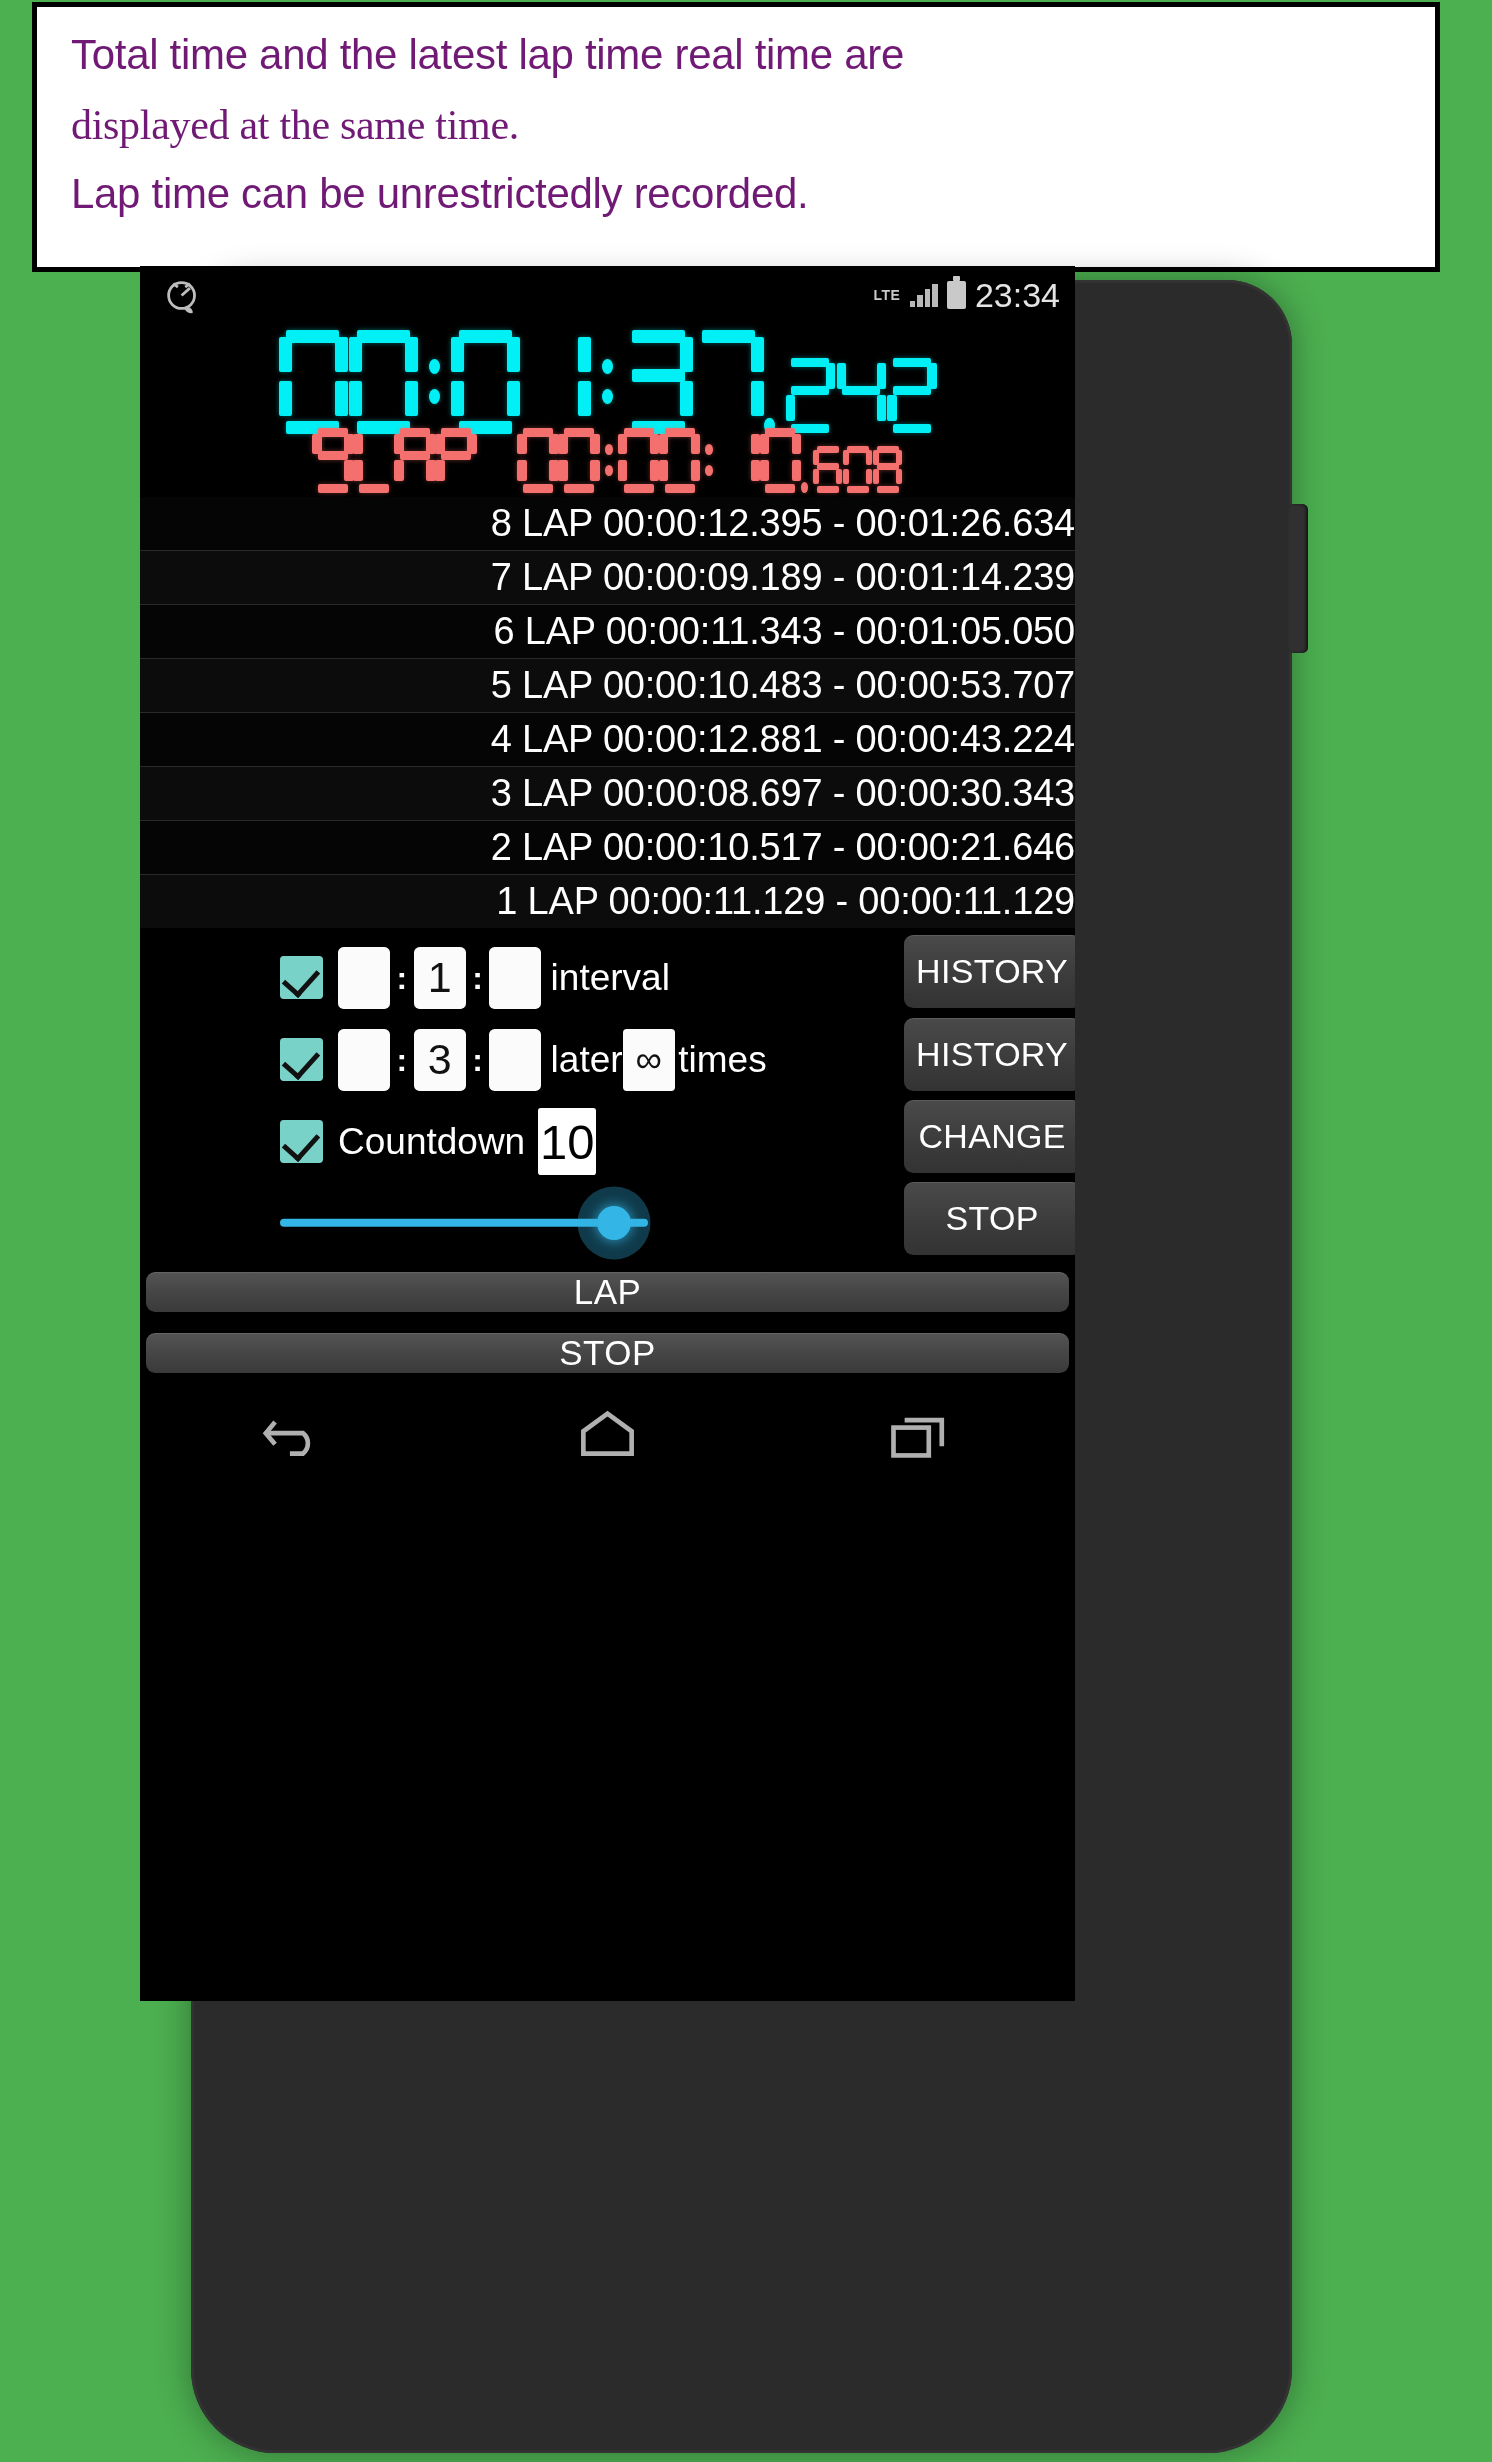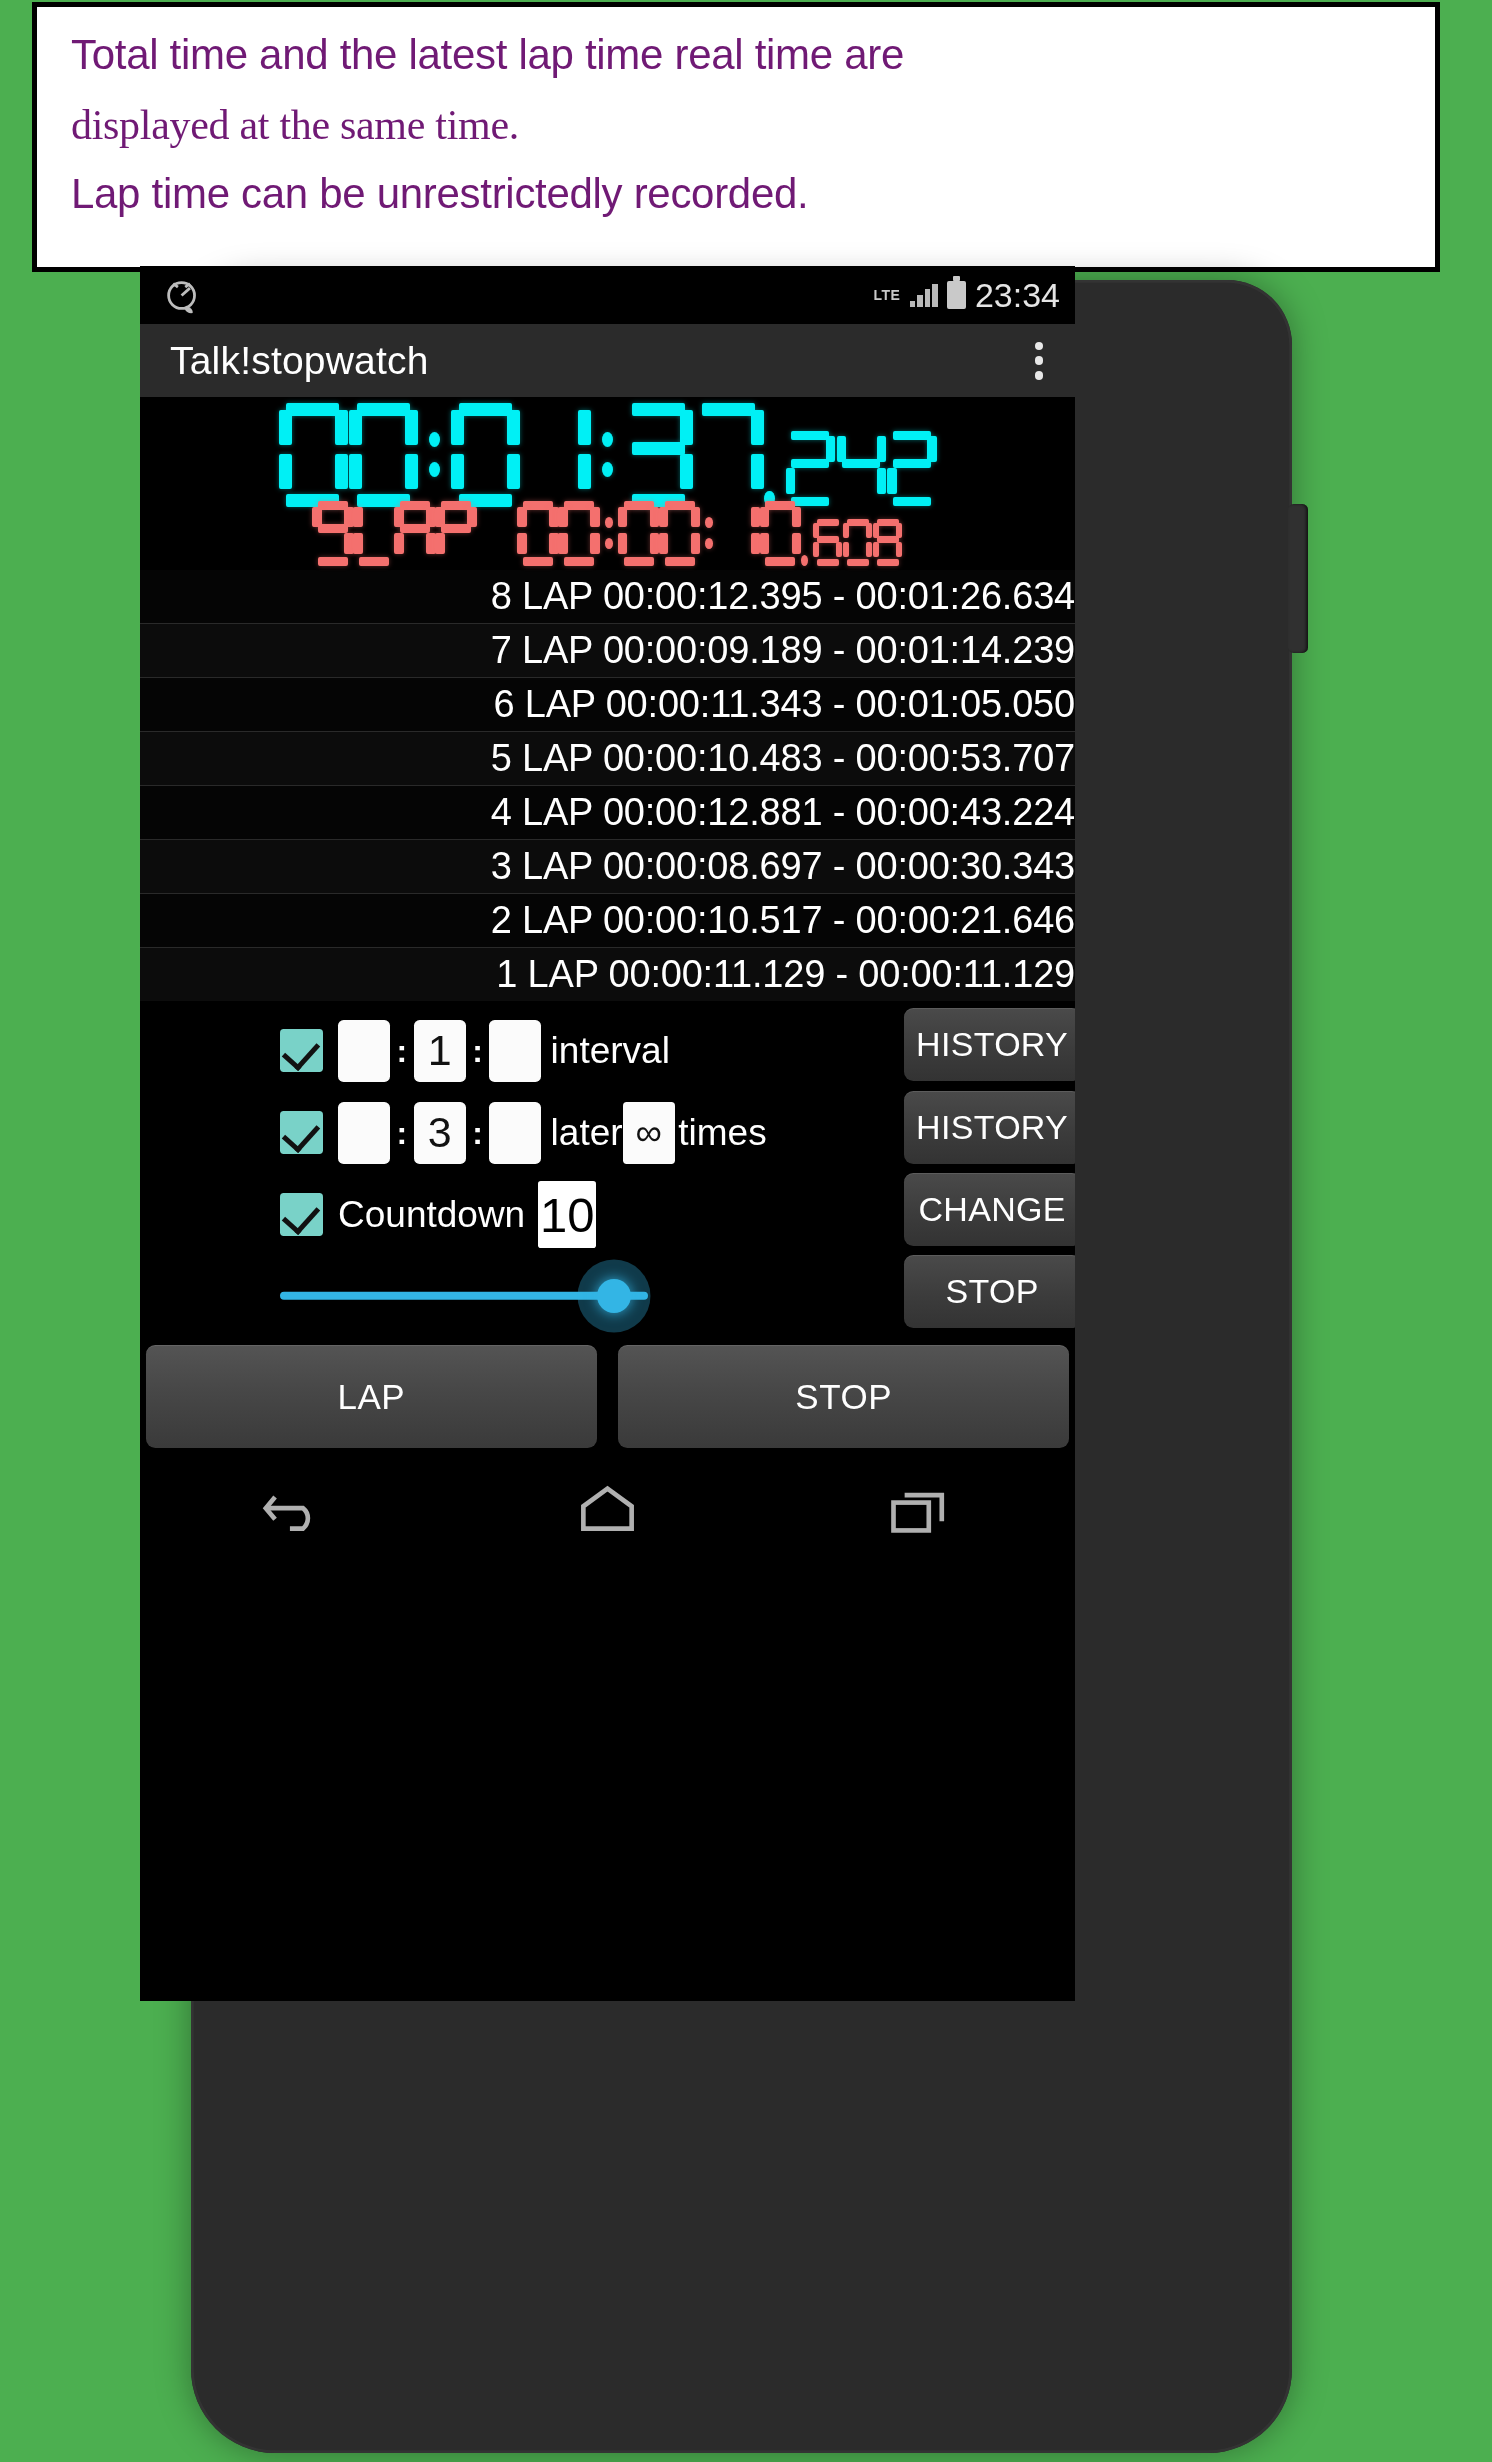--- a/index.html
+++ b/index.html
@@ -153,21 +153,21 @@
   #sliderrow{height:80px;position:relative;}
   #track{position:absolute;left:140px;top:50%;transform:translateY(-50%);
     width:368px;height:8.4px;background:#33b5e5;border-radius:4.7px;}
   #thumbglow{position:absolute;left:474px;top:50%;transform:translate(-50%,-50%);
     width:73px;height:73px;border-radius:50%;background:rgba(51,181,229,.32);}
   #thumb{position:absolute;left:474px;top:50%;transform:translate(-50%,-50%);
     width:34px;height:34px;border-radius:50%;background:#33b5e5;
     box-shadow:0 0 13px rgba(51,181,229,.9);}
 
   
-  #bigbtns{display:flex;gap:21px;padding:9.3px 5.6px 0 5.6px;background:#000;}
+  #bigbtns{display:flex;gap:21px;padding:9.3px 5.6px 0 5.6px;background:#000;flex-direction:column;}
   .bigbtn{
     flex:1;height:103px;border-radius:9.3px;
     background:linear-gradient(180deg,#545454 0%,#474747 45%,#3a3a3a 100%);
     box-shadow:inset 0 0.9px 0 rgba(255,255,255,.10),0 2.8px 3.7px rgba(0,0,0,.65);
     color:#fff;font-size:35px;display:flex;align-items:center;justify-content:center;
     font-family:"Liberation Sans",sans-serif;letter-spacing:0.5px;
   }
 
   
   #navbar{height:123px;background:#000;display:flex;align-items:center;justify-content:space-around;}
@@ -204,28 +204,20 @@
             <i></i>
             <i></i>
             <i></i>
             <i></i>
           </span>
         <span class="batt"></span>
         <span id="sb-clock">23:34</span>
       </div>
     </div>
 
-    <div id="actionbar">
-      <div id="app-title">Talk!stopwatch</div>
-      <div id="overflow">
-          <b></b>
-          <b></b>
-          <b></b>
-        </div>
-    </div>
 
     <div id="lcd">
       <div class="seg-row big" id="seg-total">
           <span class="d" style="width: 69px; height: 104px; align-self: flex-end;">
             <i style="left: 7.8px; top: 0px; width: 53px; height: 13px; background: rgb(0, 240, 245); box-shadow: rgba(0, 240, 245, 0.4) 0px 0px 5.6px;"></i>
             <i style="left: 56px; top: 7.8px; width: 13px; height: 35px; background: rgb(0, 240, 245); box-shadow: rgba(0, 240, 245, 0.4) 0px 0px 5.6px;"></i>
             <i style="left: 56px; top: 51px; width: 13px; height: 35px; background: rgb(0, 240, 245); box-shadow: rgba(0, 240, 245, 0.4) 0px 0px 5.6px;"></i>
             <i style="left: 7.8px; top: 91px; width: 53px; height: 13px; background: rgb(0, 240, 245); box-shadow: rgba(0, 240, 245, 0.4) 0px 0px 5.6px;"></i>
             <i style="left: 0px; top: 51px; width: 13px; height: 35px; background: rgb(0, 240, 245); box-shadow: rgba(0, 240, 245, 0.4) 0px 0px 5.6px;"></i>
             <i style="left: 0px; top: 7.8px; width: 13px; height: 35px; background: rgb(0, 240, 245); box-shadow: rgba(0, 240, 245, 0.4) 0px 0px 5.6px;"></i>

